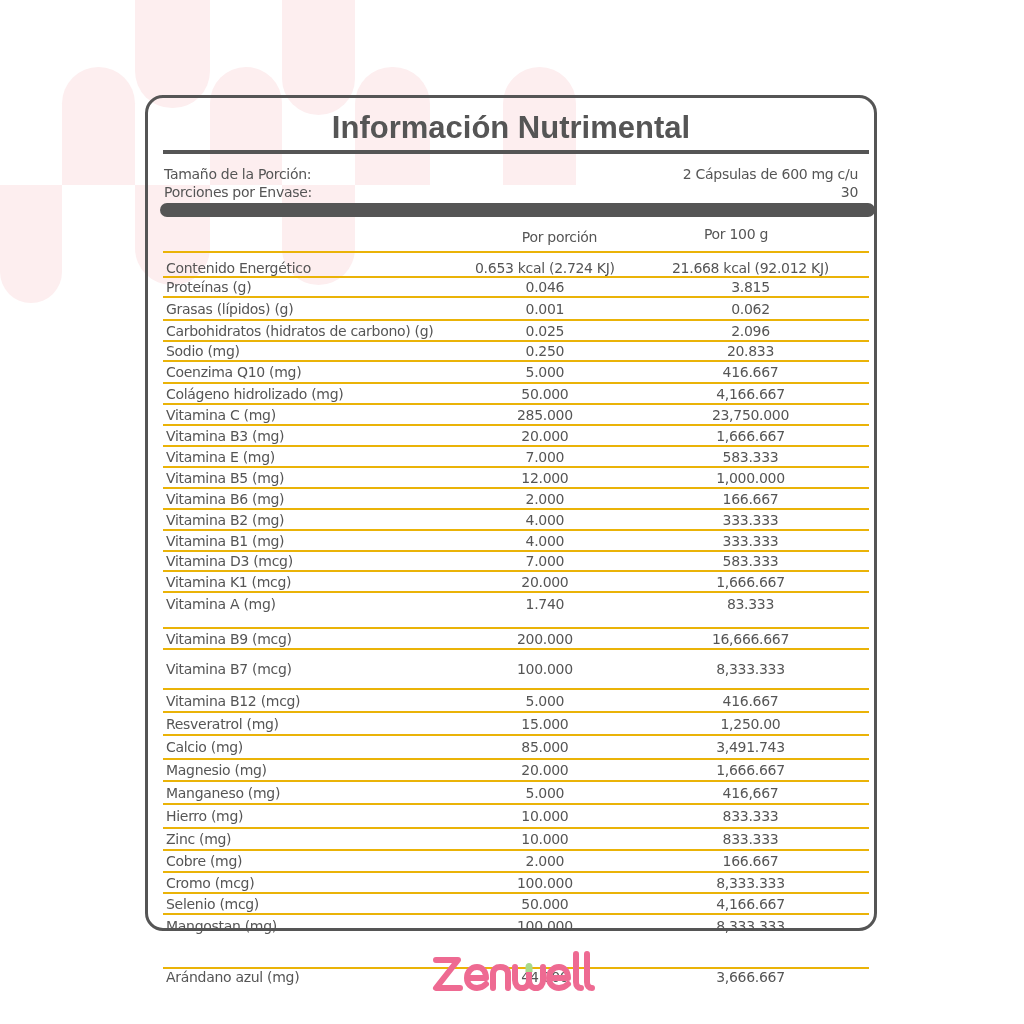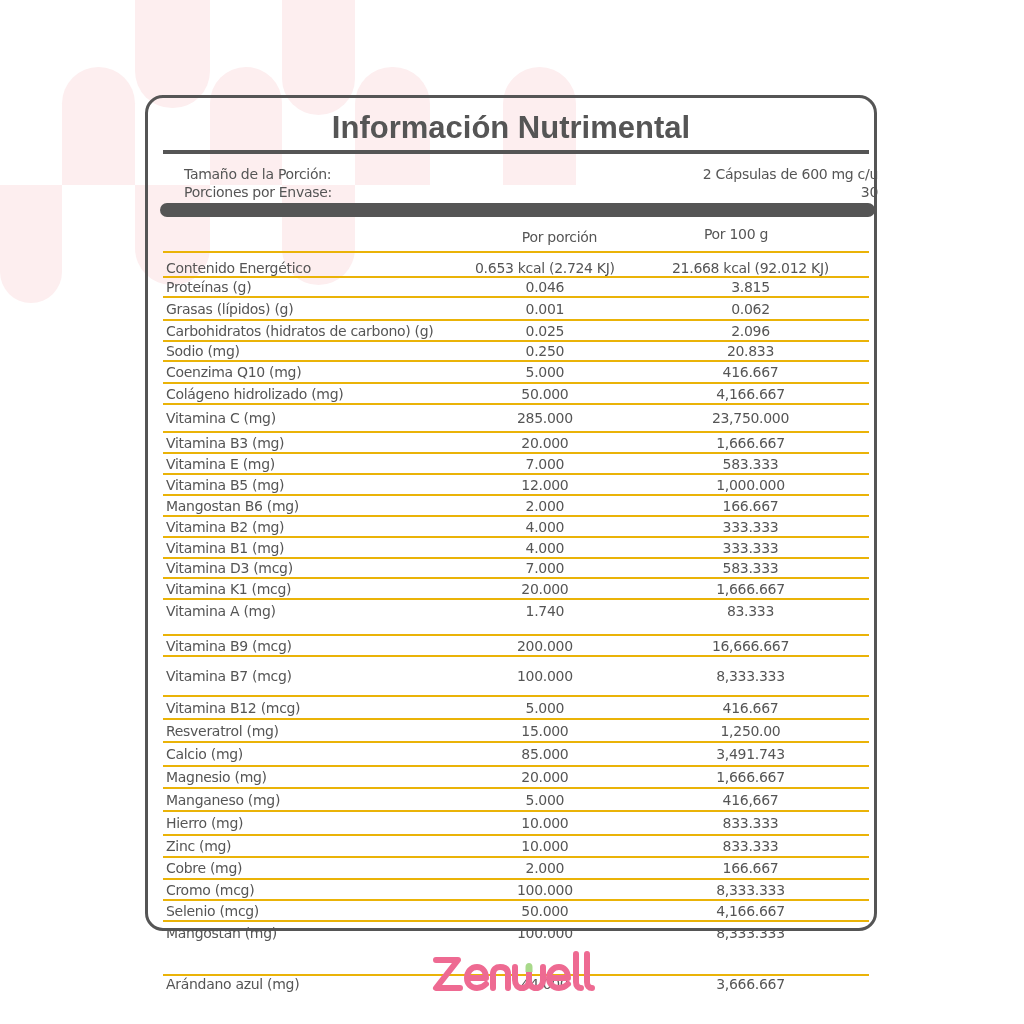--- a/index.html
+++ b/index.html
@@ -21,21 +21,21 @@
   .title {
     position: absolute; left: 0; right: 0; top: 12px; text-align: center;
     font-family: "Liberation Sans", sans-serif; font-weight: bold;
     font-size: 31px; color: #555555; letter-spacing: 0px;
   }
   .title-rule {
     position: absolute; left: 15px; width: 706px; top: 52px; height: 4px; background: #555555;
   }
   .meta-row {
     position: absolute; left: 16px; width: 694px; font-size: 14px; color: #555555;
-    display: flex; justify-content: space-between; letter-spacing: -0.3px; margin-left: 20px;
+    display: flex; justify-content: space-between; letter-spacing: -0.3px;
   }
   .thick-bar {
     position: absolute; left: 12px; width: 715px; top: 105px; height: 14px;
     background: #555555; border-radius: 7px;
   }
   .col-head {
     position: absolute; top: 131px; font-size: 14px; color: #555555; text-align: center;
     letter-spacing: -0.3px;
   }
   .table {
@@ -116,42 +116,42 @@
     <div class="trow" style="height:22px;">
         <span class="name">Coenzima Q10 (mg)</span>
         <span class="v1">5.000</span>
         <span class="v2">416.667</span>
       </div>
     <div class="trow" style="height:21px;">
         <span class="name">Colágeno hidrolizado (mg)</span>
         <span class="v1">50.000</span>
         <span class="v2">4,166.667</span>
       </div>
-    <div class="trow" style="height:28px;">
+    <div class="trow" style="height:21px;">
         <span class="name">Vitamina C (mg)</span>
         <span class="v1">285.000</span>
         <span class="v2">23,750.000</span>
       </div>
     <div class="trow" style="height:21px;">
         <span class="name">Vitamina B3 (mg)</span>
         <span class="v1">20.000</span>
         <span class="v2">1,666.667</span>
       </div>
     <div class="trow" style="height:21px;">
         <span class="name">Vitamina E (mg)</span>
         <span class="v1">7.000</span>
         <span class="v2">583.333</span>
       </div>
     <div class="trow" style="height:21px;">
         <span class="name">Vitamina B5 (mg)</span>
         <span class="v1">12.000</span>
         <span class="v2">1,000.000</span>
       </div>
     <div class="trow" style="height:21px;">
-        <span class="name">Mangostan B6 (mg)</span>
+        <span class="name">Vitamina B6 (mg)</span>
         <span class="v1">2.000</span>
         <span class="v2">166.667</span>
       </div>
     <div class="trow" style="height:21px;">
         <span class="name">Vitamina B2 (mg)</span>
         <span class="v1">4.000</span>
         <span class="v2">333.333</span>
       </div>
     <div class="trow" style="height:21px;">
         <span class="name">Vitamina B1  (mg)</span>

